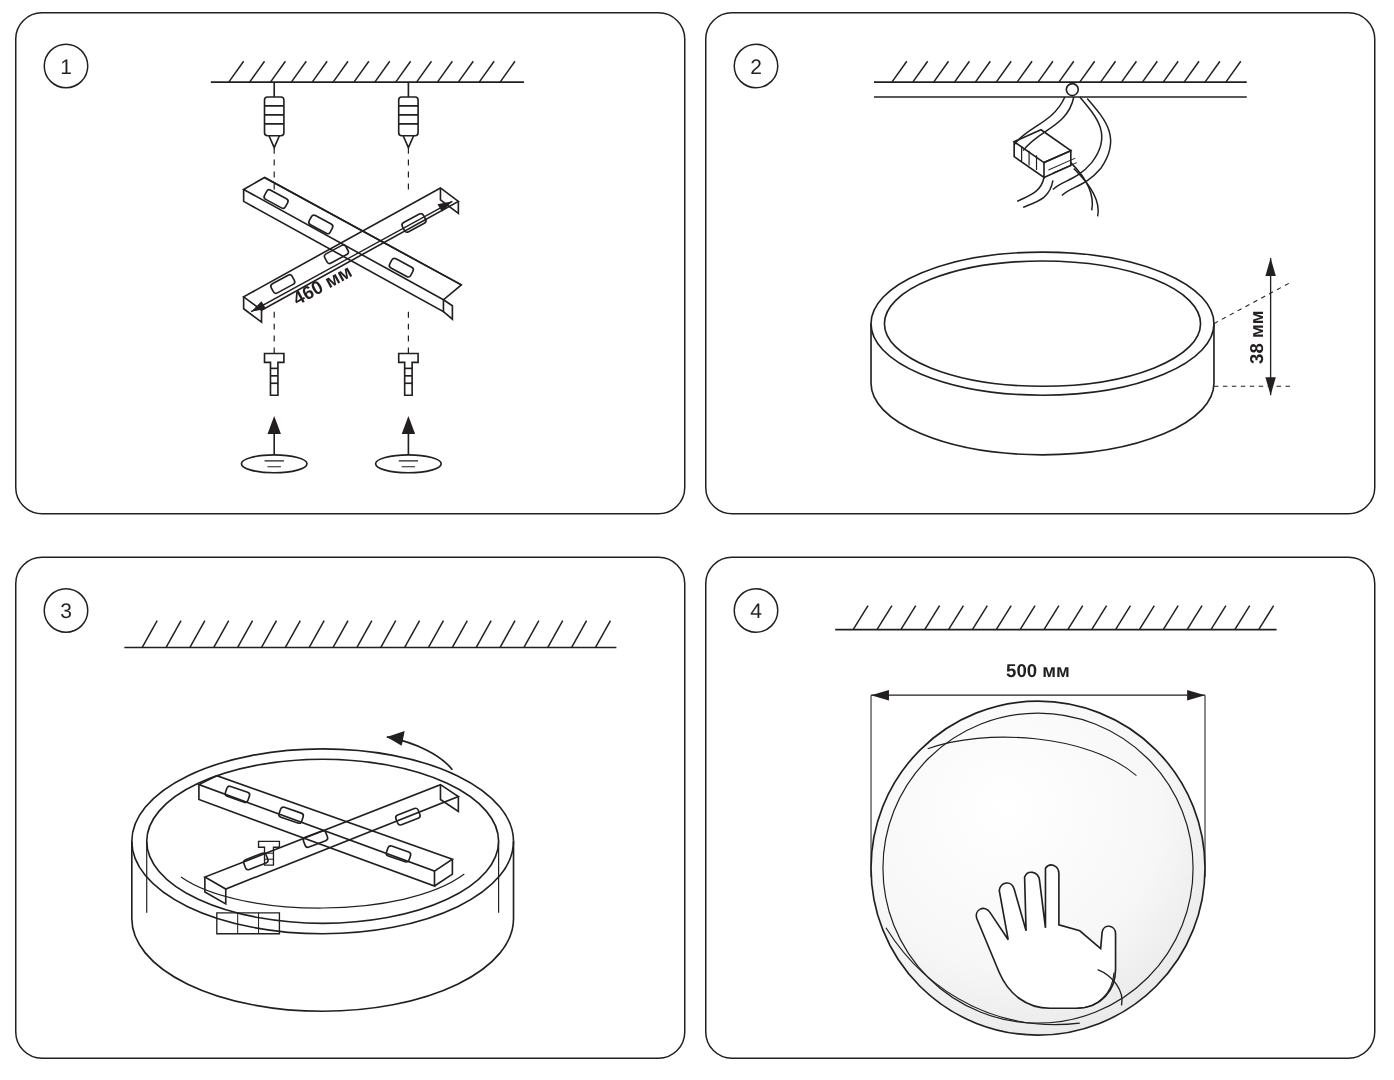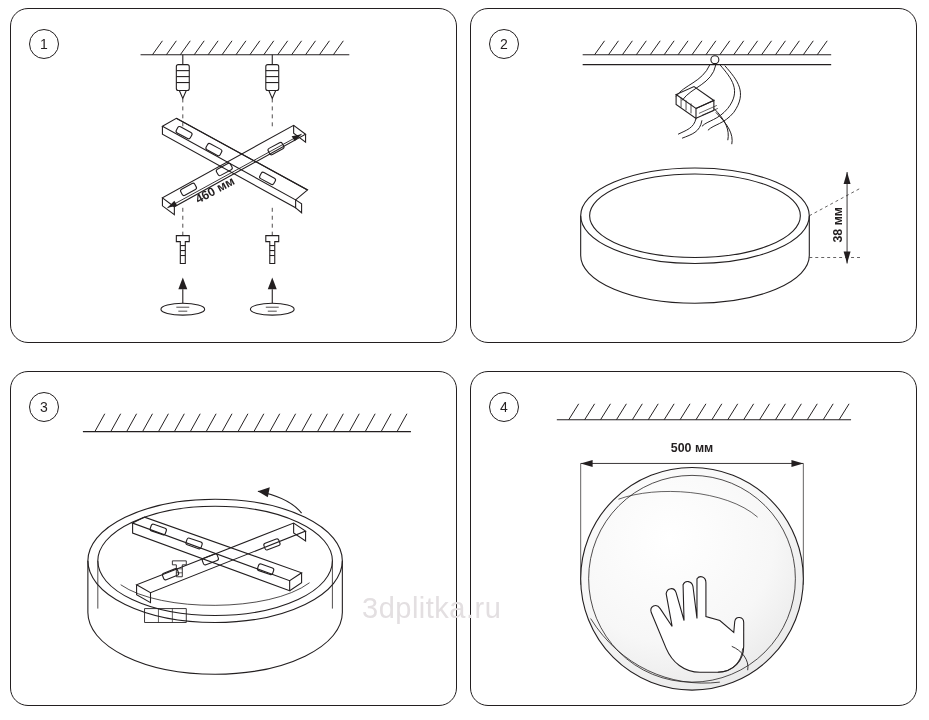--- a/index.html
+++ b/index.html
@@ -390,14 +390,13 @@
 
         <g>
           <path d="M120 248 C150 296 200 318 250 312" stroke-width="0.8"></path>
           <path d="M262 276 C272 280 280 290 278 300" stroke-width="0.9"></path>
         </g>
       </g>
       <text x="222" y="80" font-size="12.5" font-weight="bold" text-anchor="middle">500 мм</text>
     </svg>
   </div>
 
-  <div class="watermark">3dplitka.ru</div>
 </div>
 
 </body></html>

